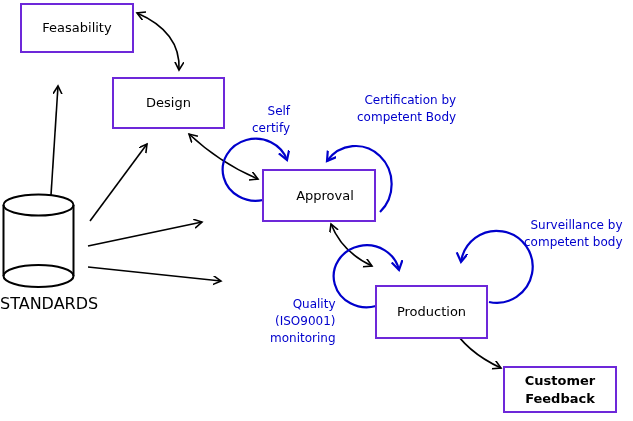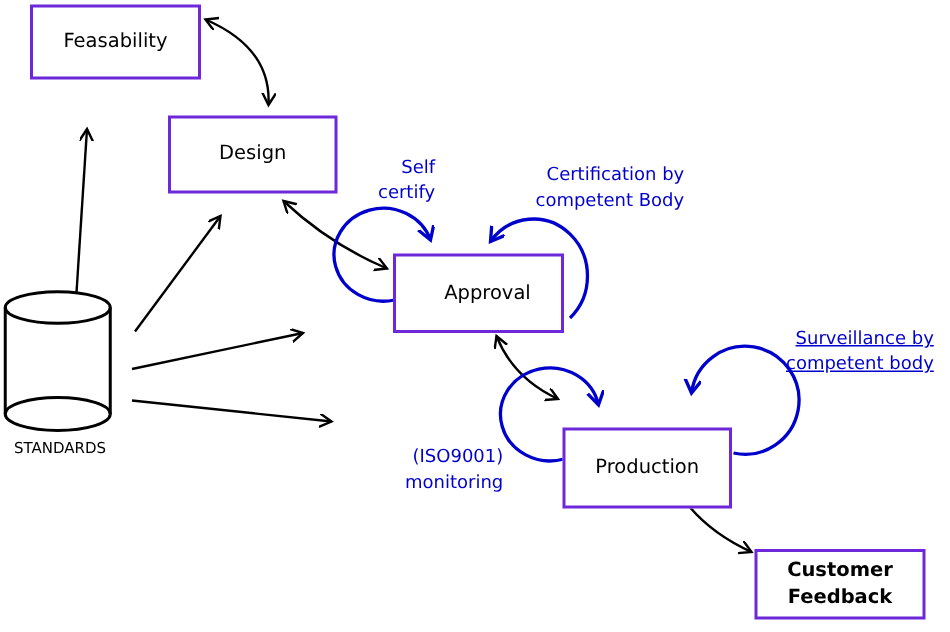--- a/index.html
+++ b/index.html
@@ -30,21 +30,21 @@
     color:#0000cc;
     font-size:12px;
     line-height:17px;
     white-space:nowrap;
     z-index:3;
     text-align:right;
   }
   .plain-label {
     position:absolute;
     color:#000000;
-    font-size:10px;
+    font-size:16px;
     text-align:center;
     z-index:3;
   }
 </style>
 </head>
 <body>
 
 <div class="stage">
 
   <svg class="layer" width="633" height="421" viewBox="0 0 633 421">
@@ -104,28 +104,29 @@
     <span>Feedback</span>
   </div>
 
   <div class="plain-label" style="left:0px; top:294px; width:80px;">STANDARDS</div>
 
   <div class="note" style="left:252px; top:103px;">
     <div>Self</div>
     <div>certify</div>
   </div>
 
-  <div class="note" style="left:357px; top:108px;">
+  <div class="note" style="left:357px; top:92px;">
     <div>Certification by</div>
     <div>competent Body</div>
   </div>
 
-  <div class="note" style="left:524px; top:217px;text-decoration:underline;">
+  <div class="note" style="left:524px; top:217px;">
     <div>Surveillance by</div>
     <div>competent body</div>
   </div>
 
   <div class="note" style="left:270px; top:296px;">
+    <div>Quality</div>
     <div>(ISO9001)</div>
     <div>monitoring</div>
   </div>
 
 </div>
 
 </body></html>

